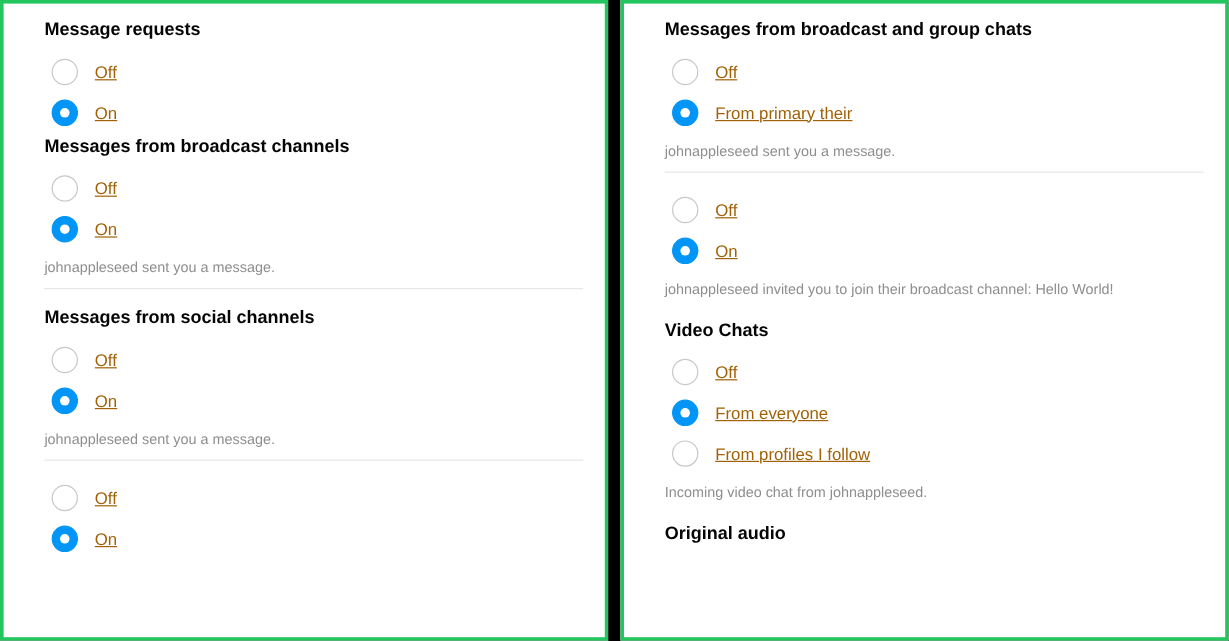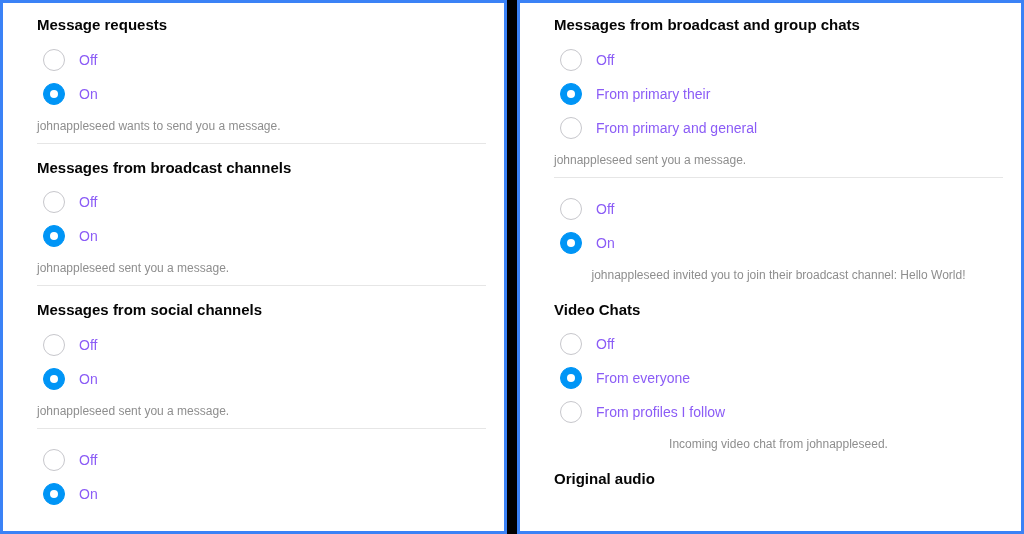--- a/index.html
+++ b/index.html
@@ -19,21 +19,21 @@
     height: 100%;
   }
   .gap {
     width: 10px;
     flex: 0 0 10px;
     background: #000;
   }
   .panel {
     flex: 1 1 0;
     background: #fff;
-    border: 3px solid #3b82f6;
+    border: 3px solid #22c55e;
     padding: 12px 18px 12px 34px;
     overflow: hidden;
   }
   .section {
     margin-bottom: 2px;
   }
   .section-title {
     font-size: 15px;
     font-weight: 600;
     line-height: 1.3;
@@ -72,34 +72,34 @@
     left: 50%;
     top: 50%;
     width: 8px;
     height: 8px;
     background: #fff;
     border-radius: 50%;
     transform: translate(-50%, -50%);
   }
   .radio-label {
     font-size: 14px;
-    color: #8b5cf6;
+    color: #a16207;
+    text-decoration: underline;
   }
   .hint {
     font-size: 12px;
     color: #8e8e8e;
     padding: 6px 0 10px 0;
     border-bottom: 1px solid #e6e6e6;
     margin-bottom: 14px;
     margin-top: 2px;
   }
   .hint.noborder {
     border-bottom: none;
     margin-bottom: 8px;
-    text-align: center;
   }
 </style>
 </head>
 <body>
 
 <div class="wrap">
 
   <div class="panel">
 
     <div class="section">
@@ -107,21 +107,20 @@
       <div class="options">
         <div class="radio-row">
           <span class="radio"></span>
           <span class="radio-label">Off</span>
         </div>
         <div class="radio-row selected">
           <span class="radio"></span>
           <span class="radio-label">On</span>
         </div>
       </div>
-      <div class="hint">johnappleseed wants to send you a message.</div>
     </div>
 
     <div class="section">
       <h3 class="section-title">Messages from broadcast channels</h3>
       <div class="options">
         <div class="radio-row">
           <span class="radio"></span>
           <span class="radio-label">Off</span>
         </div>
         <div class="radio-row selected">
@@ -169,24 +168,20 @@
     <div class="section">
       <h3 class="section-title">Messages from broadcast and group chats</h3>
       <div class="options">
         <div class="radio-row">
           <span class="radio"></span>
           <span class="radio-label">Off</span>
         </div>
         <div class="radio-row selected">
           <span class="radio"></span>
           <span class="radio-label">From primary their</span>
-        </div>
-        <div class="radio-row">
-          <span class="radio"></span>
-          <span class="radio-label">From primary and general</span>
         </div>
       </div>
       <div class="hint">johnappleseed sent you a message.</div>
     </div>
 
     <div class="section">
       <div class="options">
         <div class="radio-row">
           <span class="radio"></span>
           <span class="radio-label">Off</span>

